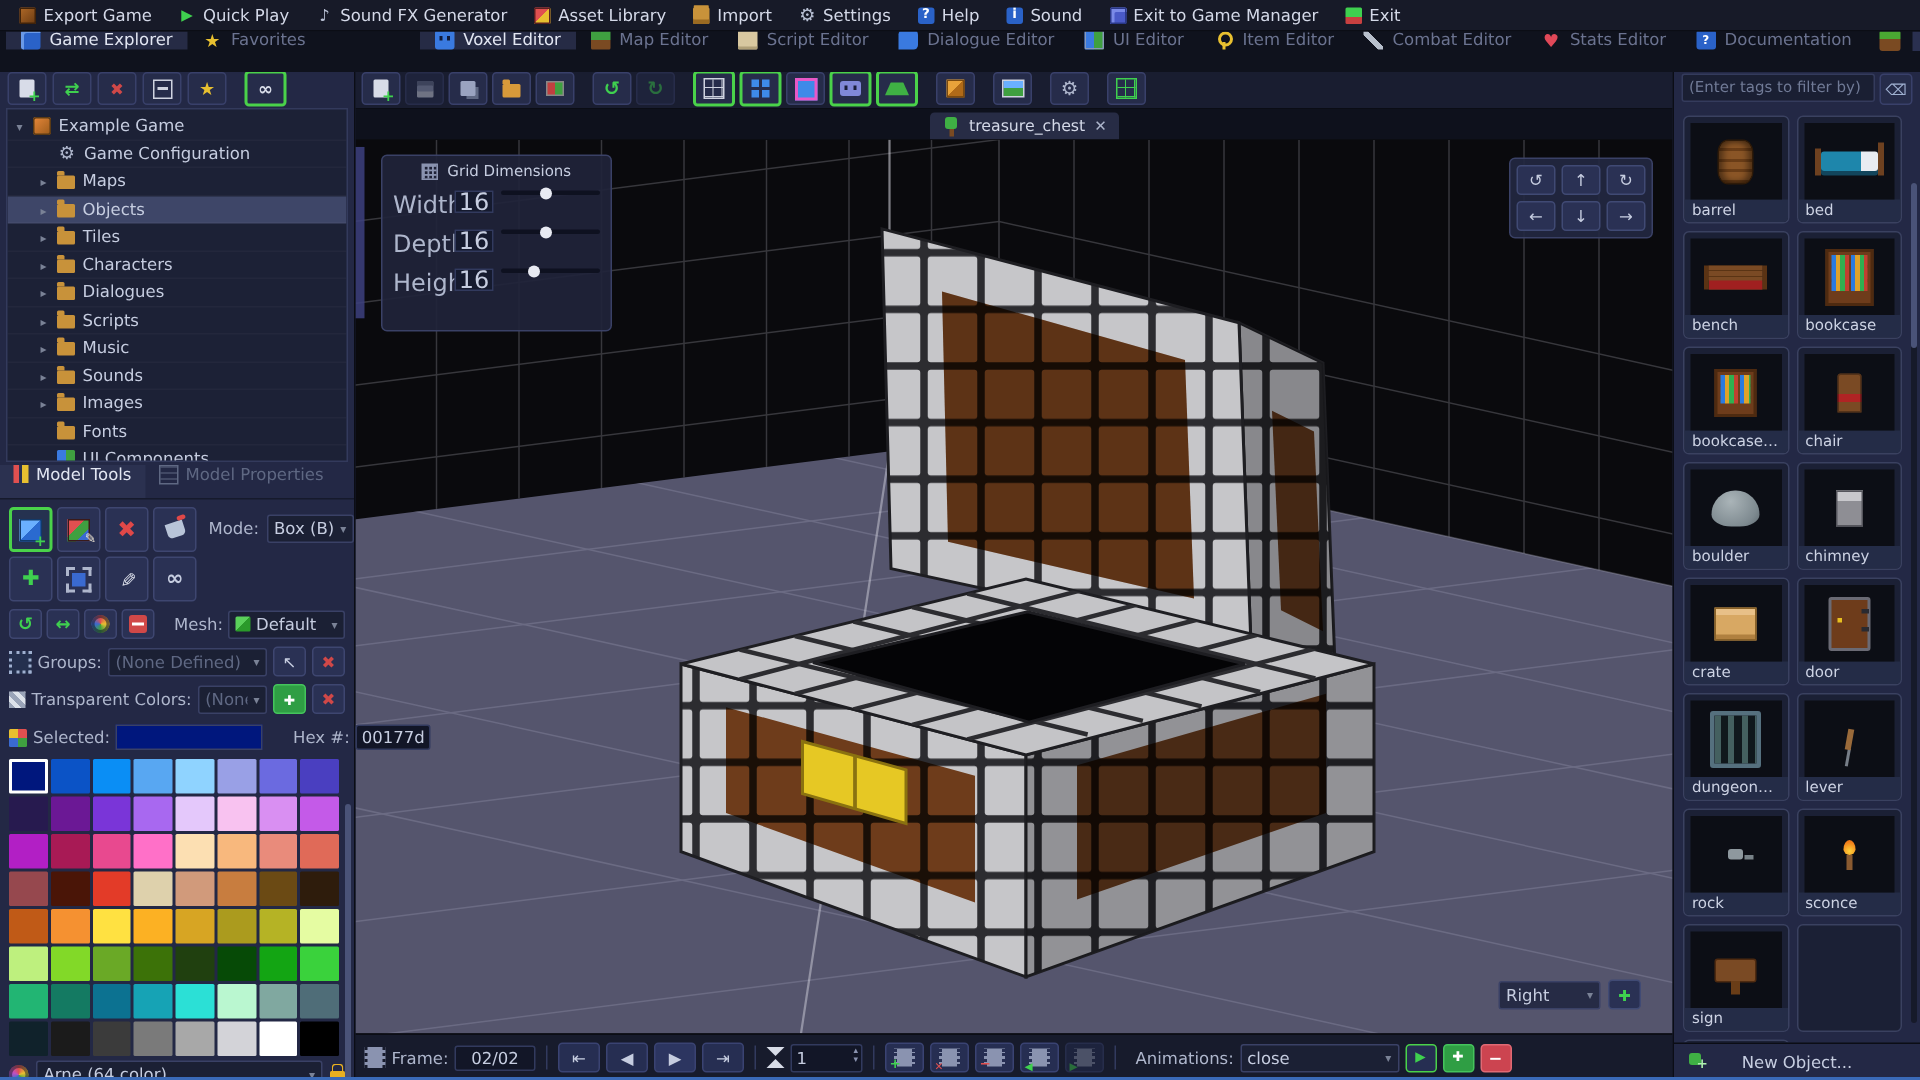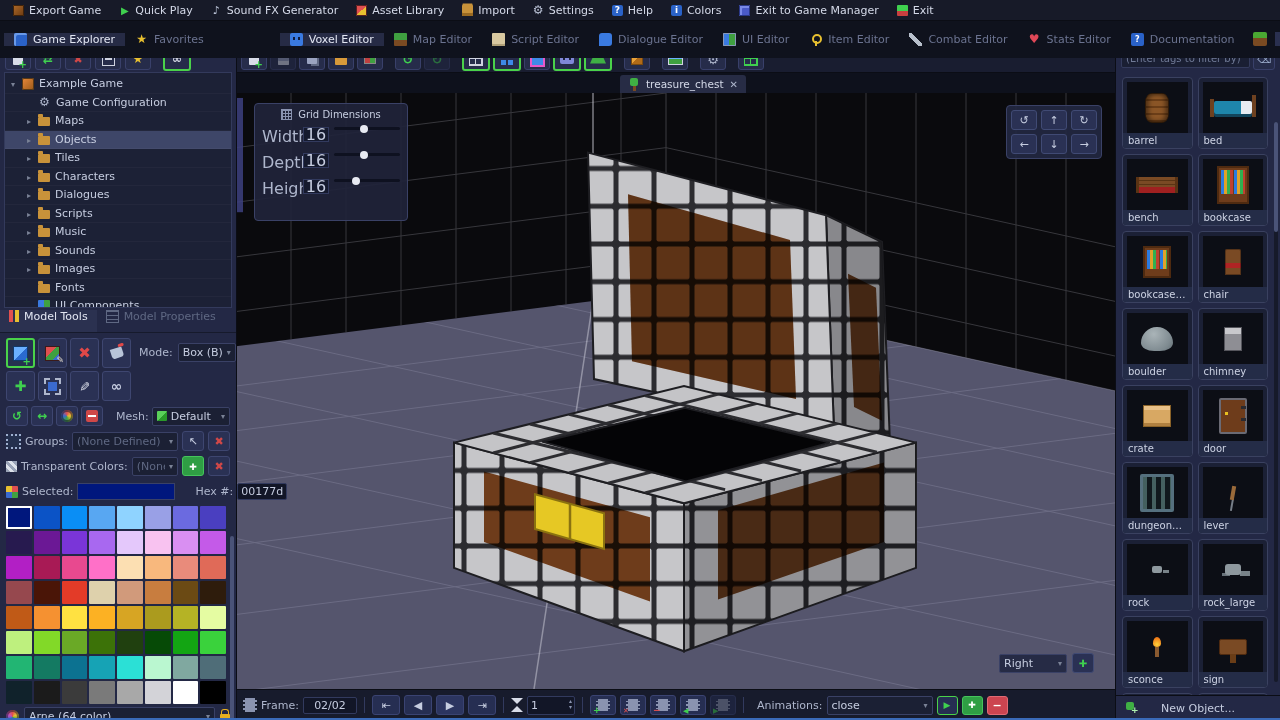--- a/index.html
+++ b/index.html
@@ -19,21 +19,21 @@
   .ic-sound-fx::before{content:"♪";color:#b8c0d4;font-size:11px}
   .ic-asset-library{background:linear-gradient(135deg,#e05050 50%,#e8c030 50%);box-shadow:inset 0 0 0 1px #5a2020;border-radius:1px}
   .ic-import{background:#c8923a;border-radius:1px;box-shadow:inset 0 -3px 0 #9a6a22,0 -2px 0 -0.5px #c8923a}
   .ic-settings::before{content:"⚙";color:#b8c0d4;font-size:12px}
   .ic-help{background:#2a62c8;border-radius:2px}.ic-help::before{content:"?";color:#fff;font-size:9px;font-weight:bold}
   .ic-about{background:#2a62c8;border-radius:2px}.ic-about::before{content:"i";color:#fff;font-size:9px;font-weight:bold}
   .ic-exit-manager{background:#4a5ac8;box-shadow:inset 0 0 0 1px #2a3888,inset 3px 3px 0 #7a8ae8;border-radius:1px}
   .ic-exit{background:linear-gradient(180deg,#3fd04f 55%,#c84040 55%);border-radius:1px}
 
   
-  .tabbar{position:absolute;top:20px;left:0;right:0;height:38px;background:#0f121d;display:flex;align-items:center;z-index:49}
+  .tabbar{position:absolute;top:20px;left:0;right:0;height:28px;background:#0f121d;display:flex;align-items:flex-start;z-index:49}
   .tab{display:flex;align-items:center;gap:6px;padding:0 10px;color:#6b7390;cursor:default;white-space:nowrap}
   .tab.active{background:#262b45;color:#e2e6f2}
   .tb-left{display:flex;margin-left:4px}
   .tb-center{display:flex;margin-left:66px}
   .tb-right{display:flex;margin-left:auto;margin-right:62px;align-items:stretch}
   .tb-right .tab{padding:0 8px}
   .tb-right .tab.active{background:#2a3050}
   .wt{width:13px;height:13px;display:flex;align-items:center;justify-content:center;flex:none;position:relative}
 
   .ic-game-explorer{background:#2a62c8;border-radius:2px;box-shadow:inset 2px 2px 0 #6a9ae8}
@@ -320,21 +320,21 @@
         <div class="menu-item">
         <span class="mi ic-settings"></span>
         <span>Settings</span>
       </div>
         <div class="menu-item">
         <span class="mi ic-help"></span>
         <span>Help</span>
       </div>
         <div class="menu-item">
         <span class="mi ic-about"></span>
-        <span>Colors</span>
+        <span>Sound</span>
       </div>
         <div class="menu-item">
         <span class="mi ic-exit-manager"></span>
         <span>Exit to Game Manager</span>
       </div>
         <div class="menu-item">
         <span class="mi ic-exit"></span>
         <span>Exit</span>
       </div>
       </div>
@@ -1078,26 +1078,20 @@
         <div class="card-label">lever</div>
       </div>
         <div class="card">
         <div class="thumb">
           <div class="g ic-rock"></div>
         </div>
         <div class="card-label">rock</div>
       </div>
         <div class="card">
         <div class="thumb">
-          <div class="g ic-rock_large"></div>
-        </div>
-        <div class="card-label">rock_large</div>
-      </div>
-        <div class="card">
-        <div class="thumb">
           <div class="g ic-sconce"></div>
         </div>
         <div class="card-label">sconce</div>
       </div>
         <div class="card">
         <div class="thumb">
           <div class="g ic-sign"></div>
         </div>
         <div class="card-label">sign</div>
       </div>

